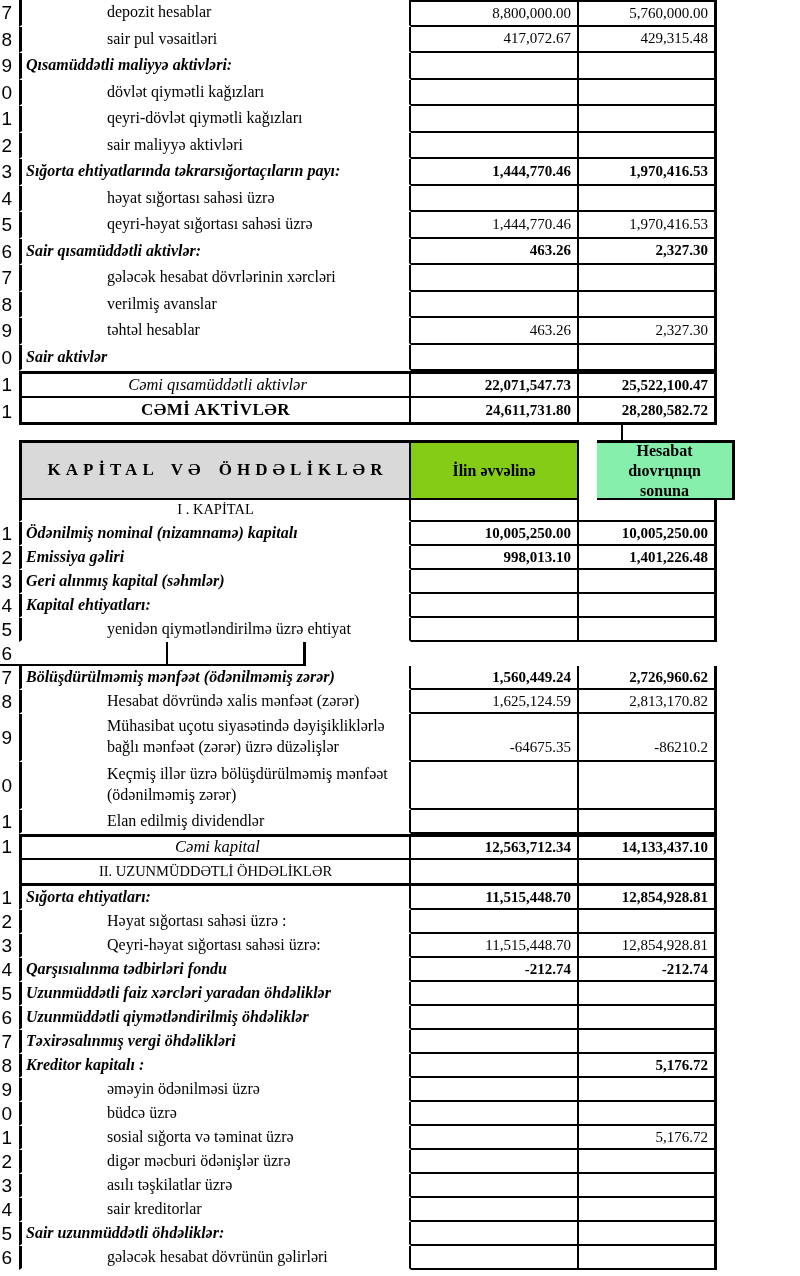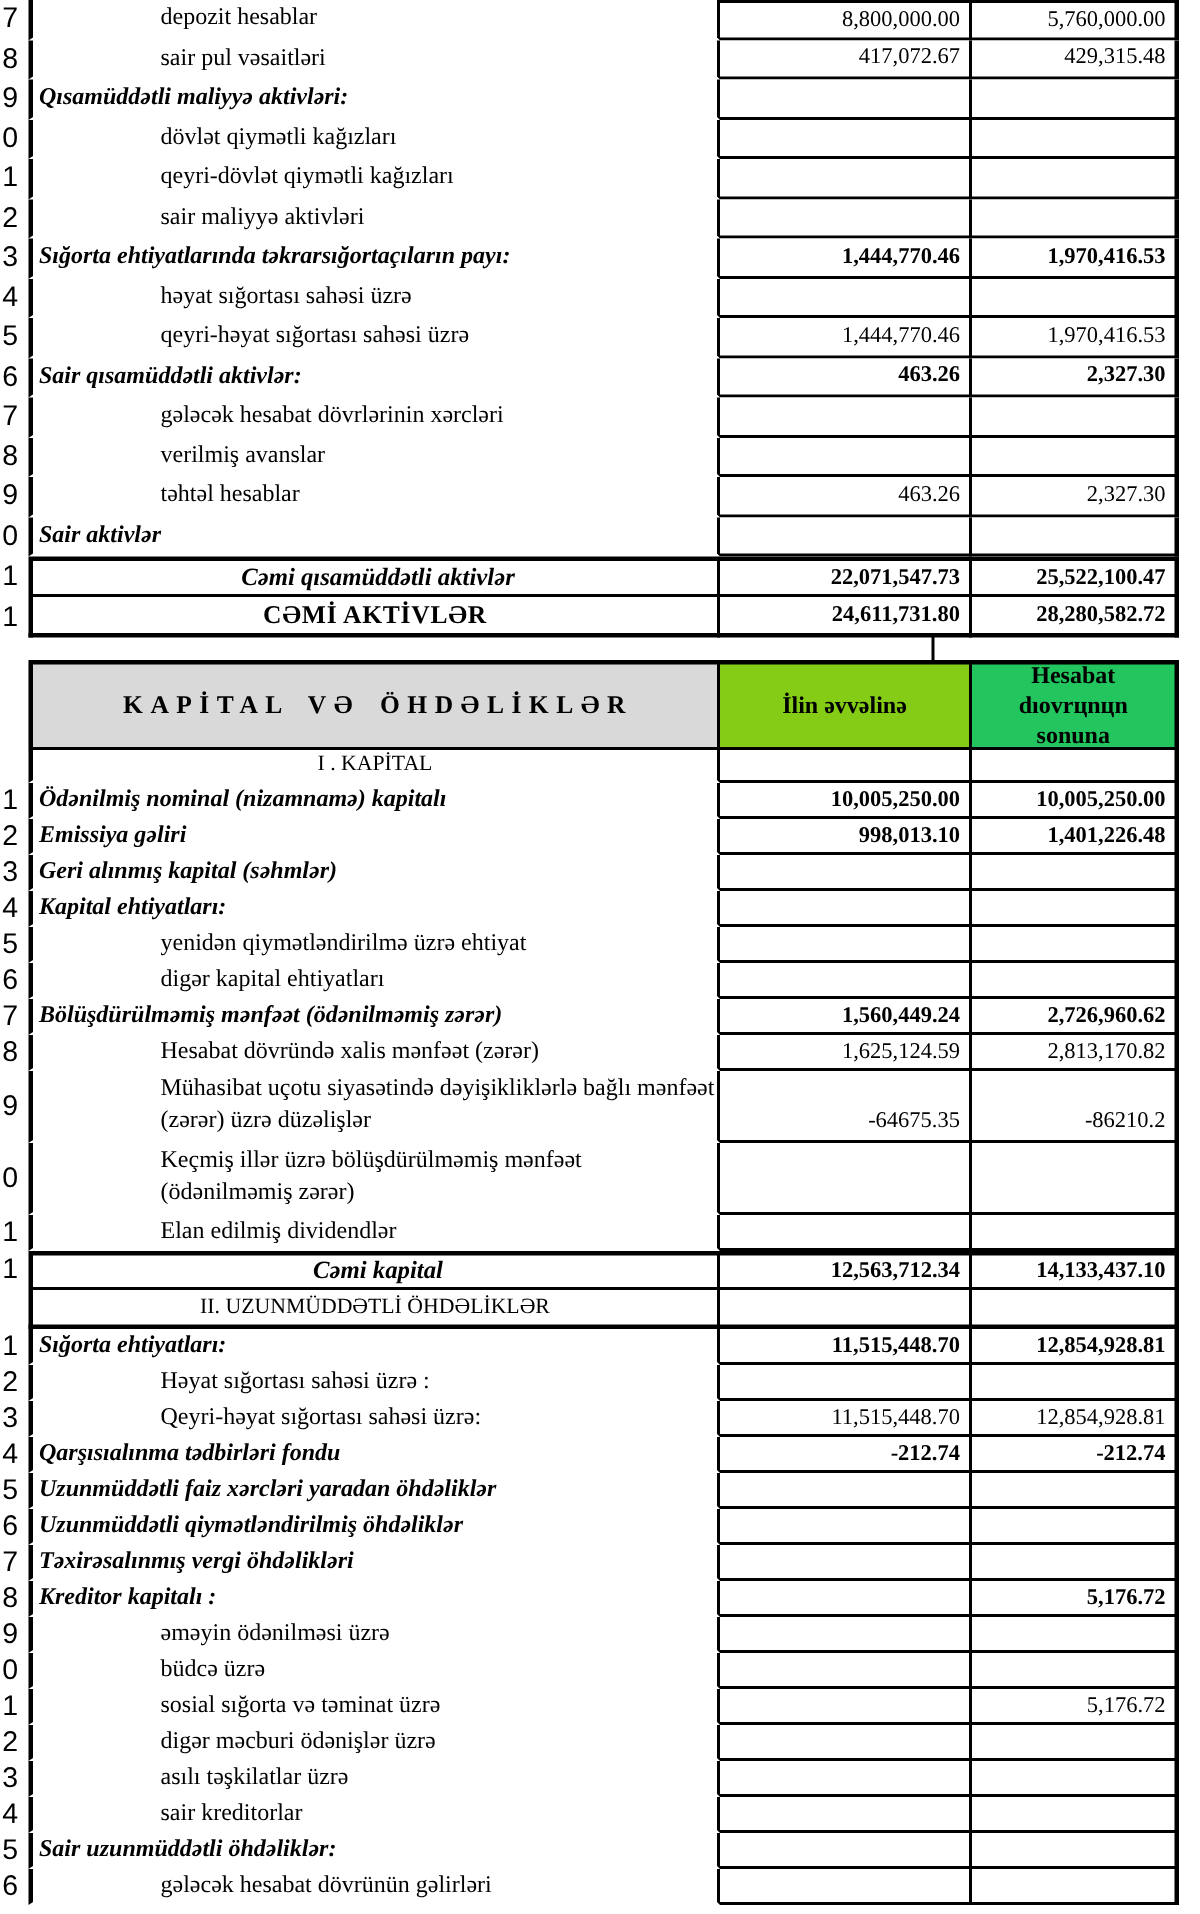--- a/index.html
+++ b/index.html
@@ -5,36 +5,36 @@
   html,body{margin:0;padding:0;background:#fff;}
   body{width:800px;height:1276px;overflow:hidden;color:#000;
        font-family:"Liberation Serif","DejaVu Serif",serif;}
   .page{position:relative;width:800px;height:1276px;background:#fff;}
 
   
   .row{position:relative;display:flex;height:26.5px;}
   .num{position:absolute;left:0;top:0;height:100%;width:12px;overflow:visible;
        display:flex;align-items:center;justify-content:flex-end;
        font-family:"Liberation Sans","DejaVu Sans",sans-serif;font-size:19px;}
-  .desc{box-sizing:border-box;margin-left:19px;width:461px;
+  .desc{box-sizing:border-box;margin-left:19px;width:392px;
         border-left:3px solid #000;border-right:2px solid #000;
         border-bottom:2px solid transparent;
         display:flex;align-items:center;font-size:16px;padding-left:4px;line-height:1.1;}
   .cell{box-sizing:border-box;display:flex;align-items:center;justify-content:flex-end;
         border-right:2px solid #000;border-bottom:2px solid #000;
         font-size:15px;padding-right:6px;background:#fff;}
   .v1{width:168px;}
   .v2{width:138px;border-right-width:3px;}
 
   
   .sub  .desc{padding-left:85px;}
   .sub1 .desc{padding-left:85px;}
   .group .desc{font-weight:bold;font-style:italic;}
   .vb .cell{font-weight:bold;}
-  .total .desc{font-weight:bold;font-style:italic;justify-content:center;padding-left:4px;font-size:16.5px;}
+  .total .desc{font-weight:normal;font-style:italic;justify-content:center;padding-left:4px;font-size:16.5px;}
   .caps  .desc{font-weight:bold;justify-content:center;padding-left:0;font-size:17px;letter-spacing:.5px;}
   .section .desc{font-weight:normal;justify-content:center;padding-left:0;font-size:14.5px;}
 
   
   #t1 .row:nth-of-type(1) .cell{border-top:2px solid #000;}
   #t1 .row:nth-of-type(15),#t1 .row:nth-of-type(16){height:27px;}
   #t1 .row:nth-of-type(15) .desc,#t1 .row:nth-of-type(15) .cell{border-top:3px solid #000;}
   #t1 .row:nth-of-type(15) .desc{border-bottom-color:#000;}
   #t1 .row:nth-of-type(16) .desc{border-bottom:3px solid #000;}
   #t1 .row:nth-of-type(16) .cell{border-bottom-width:3px;}
@@ -165,21 +165,21 @@
         <div class="cell v1">24,611,731.80</div>
         <div class="cell v2">28,280,582.72</div>
       </div>
     </div>
 
   <div class="gapline"></div>
 
   <div id="t2head" class="hrow">
     <div class="desc hcell" style="background: rgb(217, 217, 217);">KAPİTAL VƏ ÖHDƏLİKLƏR</div>
     <div class="cell v1 hcell" style="background: #84cc16;">İlin əvvəlinə</div>
-    <div class="cell v2 hcell" style="background: #22c55e;">Hesabat dıovrцnцn sonuna</div>
+    <div class="cell v2 hcell" style="background: #86efac; margin-left: 18px;">Hesabat dıovrцnцn sonuna</div>
   </div>
 
   <div id="t2">
 
   <div class="row section">
         <div class="num"></div>
         <div class="desc">I . KAPİTAL</div>
         <div class="cell v1"></div>
         <div class="cell v2"></div>
       </div>
@@ -208,21 +208,20 @@
         <div class="cell v2"></div>
       </div>
       <div class="row sub">
         <div class="num">5</div>
         <div class="desc">yenidən qiymətləndirilmə üzrə ehtiyat</div>
         <div class="cell v1"></div>
         <div class="cell v2"></div>
       </div>
       <div class="row sub">
         <div class="num">6</div>
-        <div class="desc">digər kapital ehtiyatları</div>
         <div class="cell v1"></div>
         <div class="cell v2"></div>
       </div>
       <div class="row group vb">
         <div class="num">7</div>
         <div class="desc">Bölüşdürülməmiş mənfəət (ödənilməmiş zərər)</div>
         <div class="cell v1">1,560,449.24</div>
         <div class="cell v2">2,726,960.62</div>
       </div>
       <div class="row sub">

